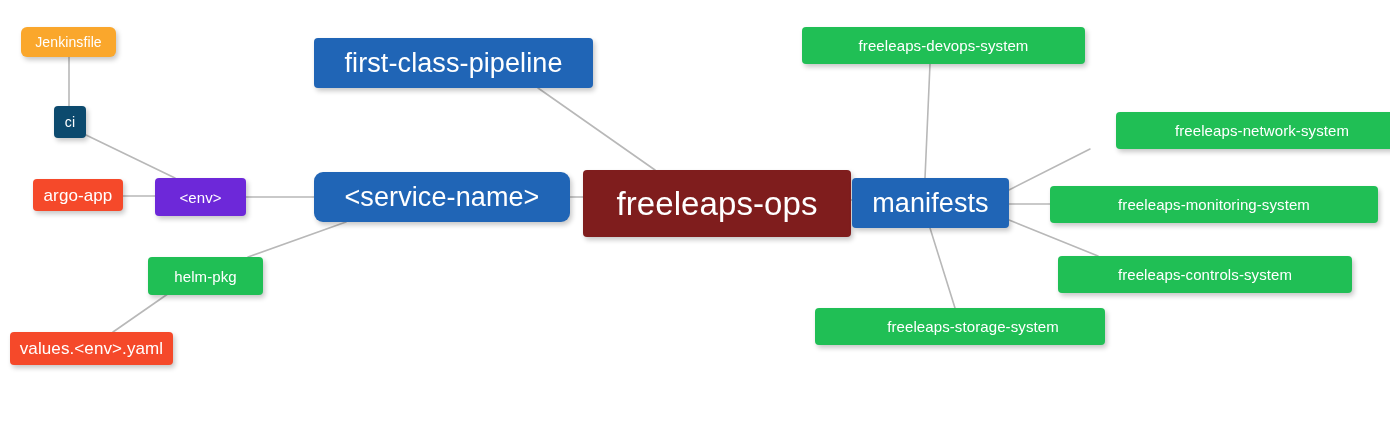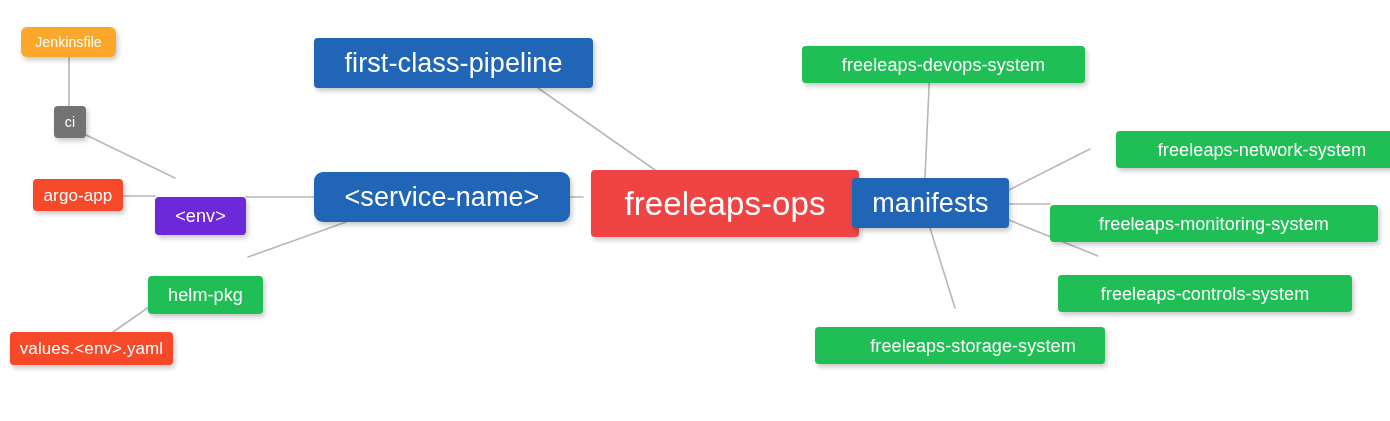--- a/index.html
+++ b/index.html
@@ -40,21 +40,21 @@
     line-height: 1;
     letter-spacing: 0.1px;
   }
   .node-label {
     display: block;
     white-space: nowrap;
   }
   
   .tier-root    { font-size: 33px; }
   .tier-branch  { font-size: 27px; }
-  .tier-leaf    { font-size: 18px; margin-top: 19px; }
+  .tier-leaf    { font-size: 15px; }
   .tier-small   { font-size: 17px; }
   .tier-tiny    { font-size: 14px; }
 </style>
 </head>
 <body>
 
 <div id="mindmap-canvas">
   <svg id="edge-layer" viewBox="0 0 1390 421" width="1390" height="421" xmlns="http://www.w3.org/2000/svg">
       <line x1="538" y1="88" x2="655" y2="170" stroke="#b8b8b8" stroke-width="1.6" stroke-linecap="round"></line>
       <line x1="570" y1="197" x2="583" y2="197" stroke="#b8b8b8" stroke-width="1.6" stroke-linecap="round"></line>
@@ -65,39 +65,39 @@
       <line x1="123" y1="196" x2="155" y2="196" stroke="#b8b8b8" stroke-width="1.6" stroke-linecap="round"></line>
       <line x1="346" y1="222" x2="248" y2="257" stroke="#b8b8b8" stroke-width="1.6" stroke-linecap="round"></line>
       <line x1="172" y1="291" x2="113" y2="332" stroke="#b8b8b8" stroke-width="1.6" stroke-linecap="round"></line>
       <line x1="925" y1="178" x2="930" y2="64" stroke="#b8b8b8" stroke-width="1.6" stroke-linecap="round"></line>
       <line x1="1009" y1="190" x2="1090" y2="149" stroke="#b8b8b8" stroke-width="1.6" stroke-linecap="round"></line>
       <line x1="1009" y1="204" x2="1050" y2="204" stroke="#b8b8b8" stroke-width="1.6" stroke-linecap="round"></line>
       <line x1="1009" y1="220" x2="1098" y2="256" stroke="#b8b8b8" stroke-width="1.6" stroke-linecap="round"></line>
       <line x1="930" y1="228" x2="955" y2="308" stroke="#b8b8b8" stroke-width="1.6" stroke-linecap="round"></line>
     </svg>
   <div id="node-layer">
-      <div class="node tier-root" style="left: 583px; top: 170px; width: 268px; height: 67px; background: #ef4444; margin-left: 8px;">
+      <div class="node tier-root" style="left: 583px; top: 170px; width: 268px; height: 67px; background: #7f1d1d;">
         <span class="node-label">freeleaps-ops</span>
       </div>
       <div class="node tier-branch" style="left: 314px; top: 38px; width: 279px; height: 50px; background: rgb(32, 101, 182);">
         <span class="node-label">first-class-pipeline</span>
       </div>
       <div class="node tier-branch" style="left: 314px; top: 172px; width: 256px; height: 50px; background: rgb(32, 101, 182); border-radius: 9px;">
         <span class="node-label">&lt;service-name&gt;</span>
       </div>
       <div class="node tier-branch" style="left: 852px; top: 178px; width: 157px; height: 50px; background: rgb(32, 101, 182);">
         <span class="node-label">manifests</span>
       </div>
       <div class="node tier-leaf" style="left: 155px; top: 178px; width: 91px; height: 38px; background: #6d28d9;">
         <span class="node-label">&lt;env&gt;</span>
       </div>
       <div class="node tier-leaf" style="left: 148px; top: 257px; width: 115px; height: 38px; background: rgb(32, 191, 85);">
         <span class="node-label">helm-pkg</span>
       </div>
-      <div class="node tier-tiny" style="left: 54px; top: 106px; width: 32px; height: 32px; background: #737373;">
+      <div class="node tier-tiny" style="left: 54px; top: 106px; width: 32px; height: 32px; background: #0c4a6e;">
         <span class="node-label">ci</span>
       </div>
       <div class="node tier-tiny" style="left: 21px; top: 27px; width: 95px; height: 30px; background: rgb(250, 167, 44); border-radius: 6px;">
         <span class="node-label">Jenkinsfile</span>
       </div>
       <div class="node tier-small" style="left: 33px; top: 179px; width: 90px; height: 32px; background: rgb(245, 73, 42); text-align: center;">
         <span class="node-label">argo-app</span>
       </div>
       <div class="node tier-small" style="left: 10px; top: 332px; width: 163px; height: 33px; background: rgb(245, 73, 42);">
         <span class="node-label">values.&lt;env&gt;.yaml</span>

